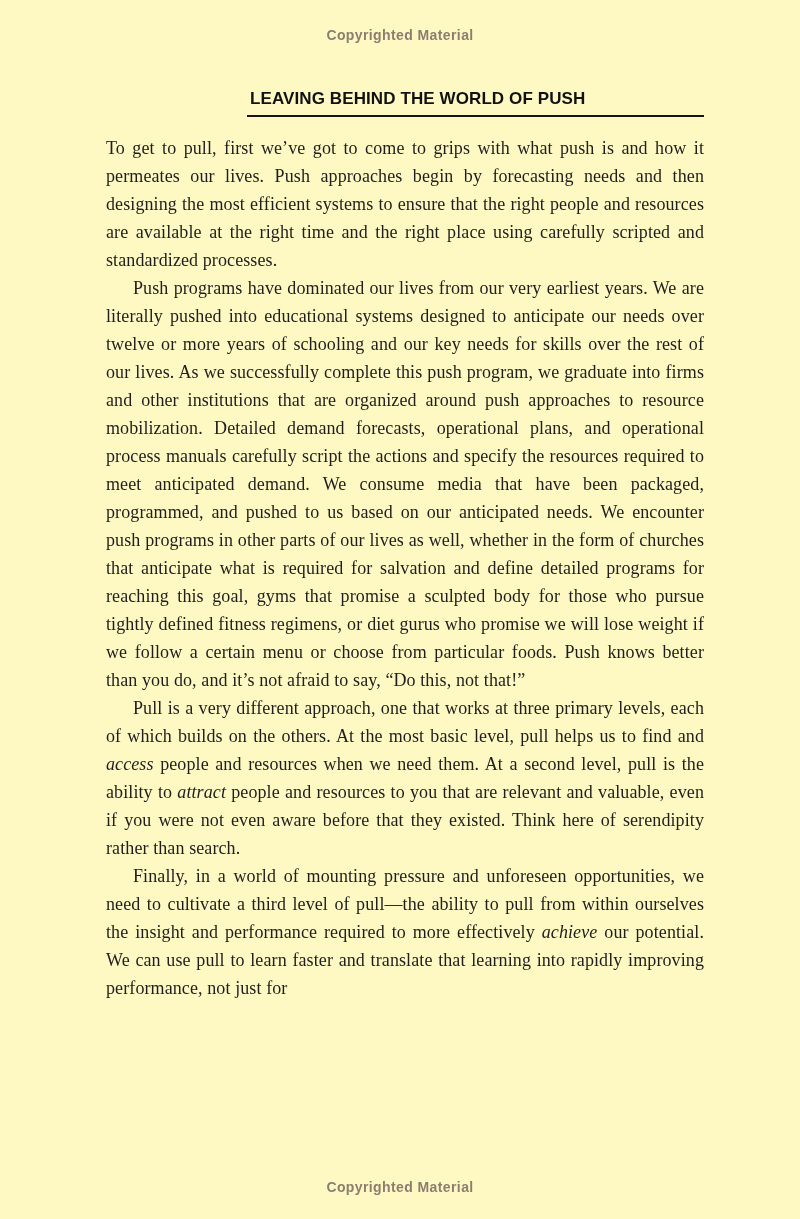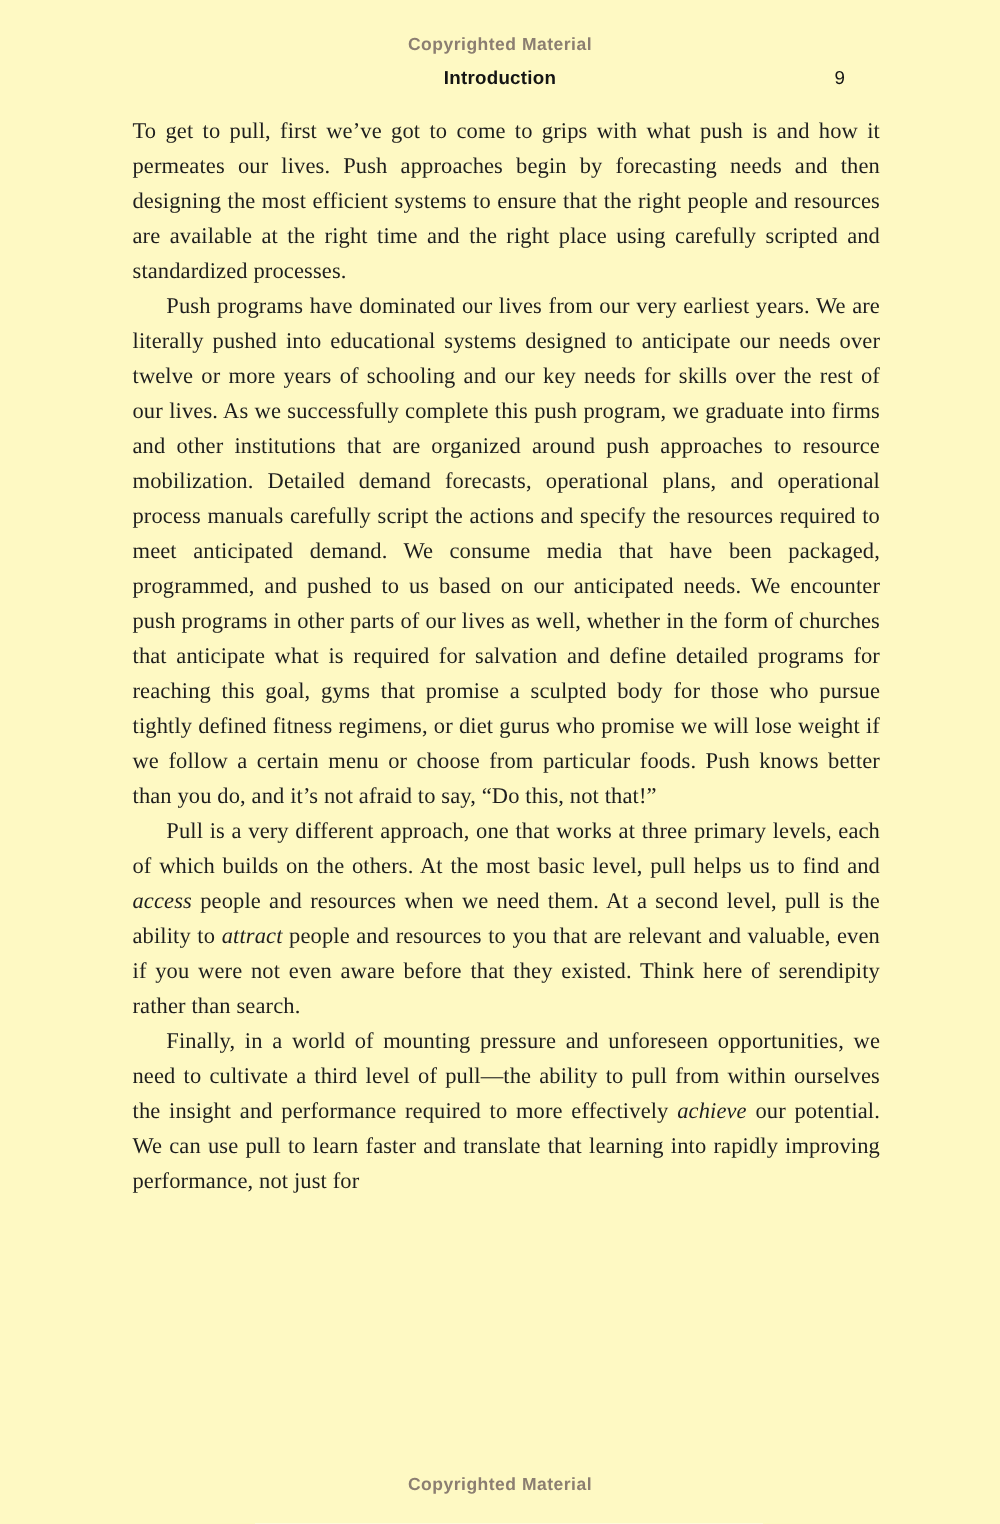--- a/index.html
+++ b/index.html
@@ -81,26 +81,23 @@
   .body-text p.indent { text-indent: 27px; }
   .body-text em { font-style: italic; }
 </style>
 </head>
 <body>
 
 <div class="page">
 
   <div class="watermark watermark-top">Copyrighted Material</div>
 
-  <div class="running-head">
-    <span class="chapter-title">Introduction</span>
-    <span class="page-number">9</span>
-  </div>
 
   <div class="content">
+    <h2 class="section-heading">LEAVING BEHIND THE WORLD OF PUSH</h2>
 
     <div class="body-text">
         <p class=""><span>To get to pull, first we’ve got to come to grips with what push is and how it permeates our lives. Push approaches begin by forecasting needs and then designing the most efficient systems to ensure that the right people and resources are available at the right time and the right place using carefully scripted and standardized processes.</span></p>
         <p class="indent"><span>Push programs have dominated our lives from our very earliest years. We are literally pushed into educational systems designed to anticipate our needs over twelve or more years of schooling and our key needs for skills over the rest of our lives. As we successfully complete this push program, we graduate into firms and other institutions that are organized around push approaches to resource mobilization. Detailed demand forecasts, operational plans, and operational process manuals carefully script the actions and specify the resources required to meet anticipated demand. We consume media that have been packaged, programmed, and pushed to us based on our anticipated needs. We encounter push programs in other parts of our lives as well, whether in the form of churches that anticipate what is required for salvation and define detailed programs for reaching this goal, gyms that promise a sculpted body for those who pursue tightly defined fitness regimens, or diet gurus who promise we will lose weight if we follow a certain menu or choose from particular foods. Push knows better than you do, and it’s not afraid to say, “Do this, not that!”</span></p>
         <p class="indent"><span>Pull is a very different approach, one that works at three primary levels, each of which builds on the others. At the most basic level, pull helps us to find and </span><em>access</em><span> people and resources when we need them. At a second level, pull is the ability to </span><em>attract</em><span> people and resources to you that are relevant and valuable, even if you were not even aware before that they existed. Think here of serendipity rather than search.</span></p>
         <p class="indent"><span>Finally, in a world of mounting pressure and unforeseen opportunities, we need to cultivate a third level of pull—the ability to pull from within ourselves the insight and performance required to more effectively </span><em>achieve</em><span> our potential. We can use pull to learn faster and translate that learning into rapidly improving performance, not just for</span></p>
       </div>
   </div>
 
   <div class="watermark watermark-bottom">Copyrighted Material</div>

